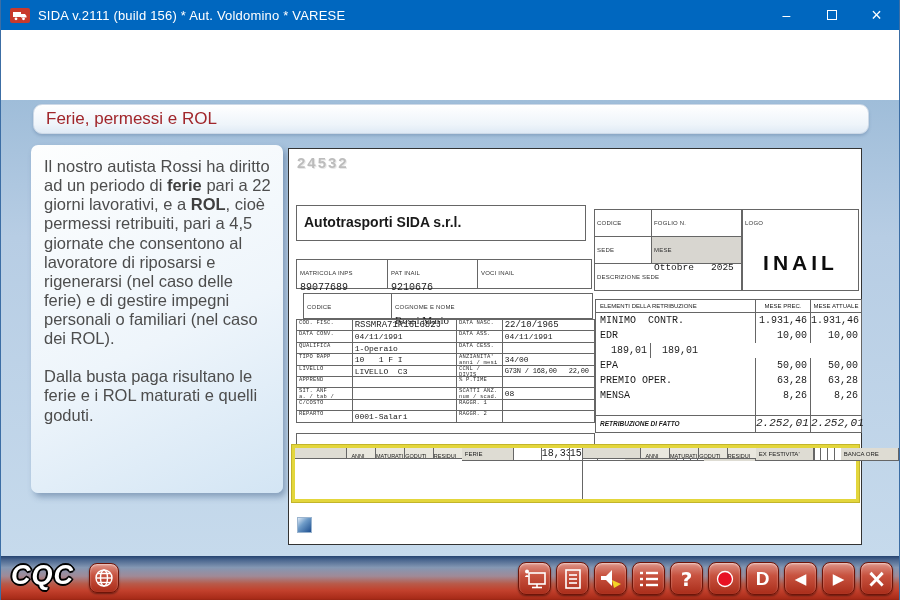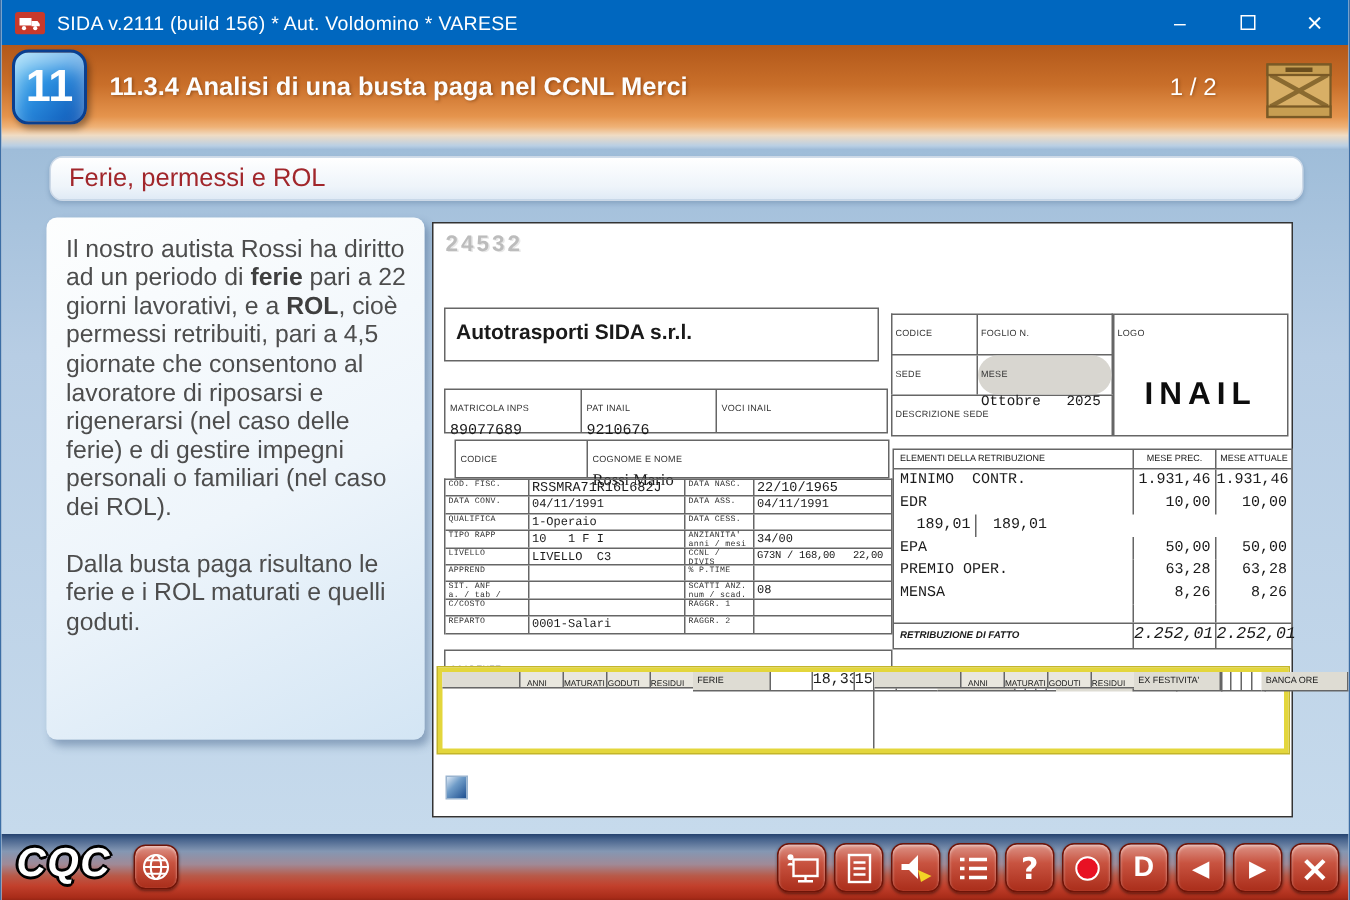--- a/index.html
+++ b/index.html
@@ -51,21 +51,21 @@
   .lab { font-size:6px; color:#333; letter-spacing:.2px; white-space:pre-line; line-height:1.1; }
   .company-box { left:7px; top:56px; width:290px; height:36px; padding:7px 0 0 7px; }
   .company-name { font-size:14px; font-weight:bold; }
 
   .head-grid { position:absolute; left:305px; top:60px; width:148px; height:82px; }
   .hg-row { display:flex; border:1px solid #666; border-bottom:none; }
   .hg-row:last-child { border-bottom:1px solid #666; }
   .hg-cell { padding:1px 2px; height:26px; }
   .hg-c1 { width:57px; border-right:1px solid #666; }
   .hg-c2 { width:89px; }
-  .hg-mese { background:#d8d6d0;border-radius:13px; }
+  .hg-mese { background:#d8d6d0; }
   .hg-mese .mono { font-size:9.5px; white-space:pre; display:block; margin-top:6px; }
   .hg-desc { height:26px; padding:1px 2px; }
   .logo-box { left:453px; top:60px; width:117px; height:82px; padding:1px 2px; }
   .inail { text-align:center; margin-top:22px; font-size:21px; font-weight:bold; letter-spacing:4px; color:#0d0d0d; }
 
   .matricola { position:absolute; left:7px; top:110px; width:296px; height:30px; display:flex; border:1px solid #666; }
   .mat-cell { padding:1px 3px; border-right:1px solid #666; }
   .mat-cell:last-child { border-right:none; }
   .mat-val { display:block; font-size:10px; margin-top:3px; }
 
@@ -152,35 +152,20 @@
         </div>
       <div class="win-btn">
           <span class="maxbox"></span>
         </div>
       <div class="win-btn" style="font-size:18px;">
           <span>×</span>
         </div>
     </div>
   </div>
 
-  <div class="header">
-    <div class="lesson-badge">
-        <span>11</span>
-      </div>
-    <div class="header-title">11.3.4 Analisi di una busta paga nel CCNL Merci</div>
-    <div class="page-indicator">1 / 2</div>
-    <svg class="crate" width="46" height="44" viewBox="0 0 46 44">
-      <rect x="2" y="6" width="42" height="35" fill="#d8af66" stroke="#7a5a26" stroke-width="1.5"></rect>
-      <line x1="4" y1="13" x2="42" y2="34" stroke="#8a6a30" stroke-width="3"></line>
-      <line x1="42" y1="13" x2="4" y2="34" stroke="#8a6a30" stroke-width="3"></line>
-      <rect x="2" y="6" width="42" height="7" fill="#c79e52" stroke="#7a5a26" stroke-width="1.5"></rect>
-      <rect x="2" y="34" width="42" height="7" fill="#c79e52" stroke="#7a5a26" stroke-width="1.5"></rect>
-      <rect x="14" y="8" width="18" height="3" fill="#6b4e1e"></rect>
-    </svg>
-  </div>
 
   <div class="content">
 
     <div class="section-bar">
       <span class="section-title">Ferie, permessi e ROL</span>
     </div>
 
     <div class="text-panel">
       <p><span>Il nostro autista Rossi ha diritto ad un periodo di </span><b>ferie</b><span> pari a 22 giorni lavorativi, e a </span><b>ROL</b><span>, cioè permessi retribuiti, pari a 4,5 giornate che consentono al lavoratore di riposarsi e rigenerarsi (nel caso delle ferie) e di gestire impegni personali o familiari (nel caso dei ROL).</span></p>
       <p>Dalla busta paga risultano le ferie e i ROL maturati e quelli goduti.</p>

